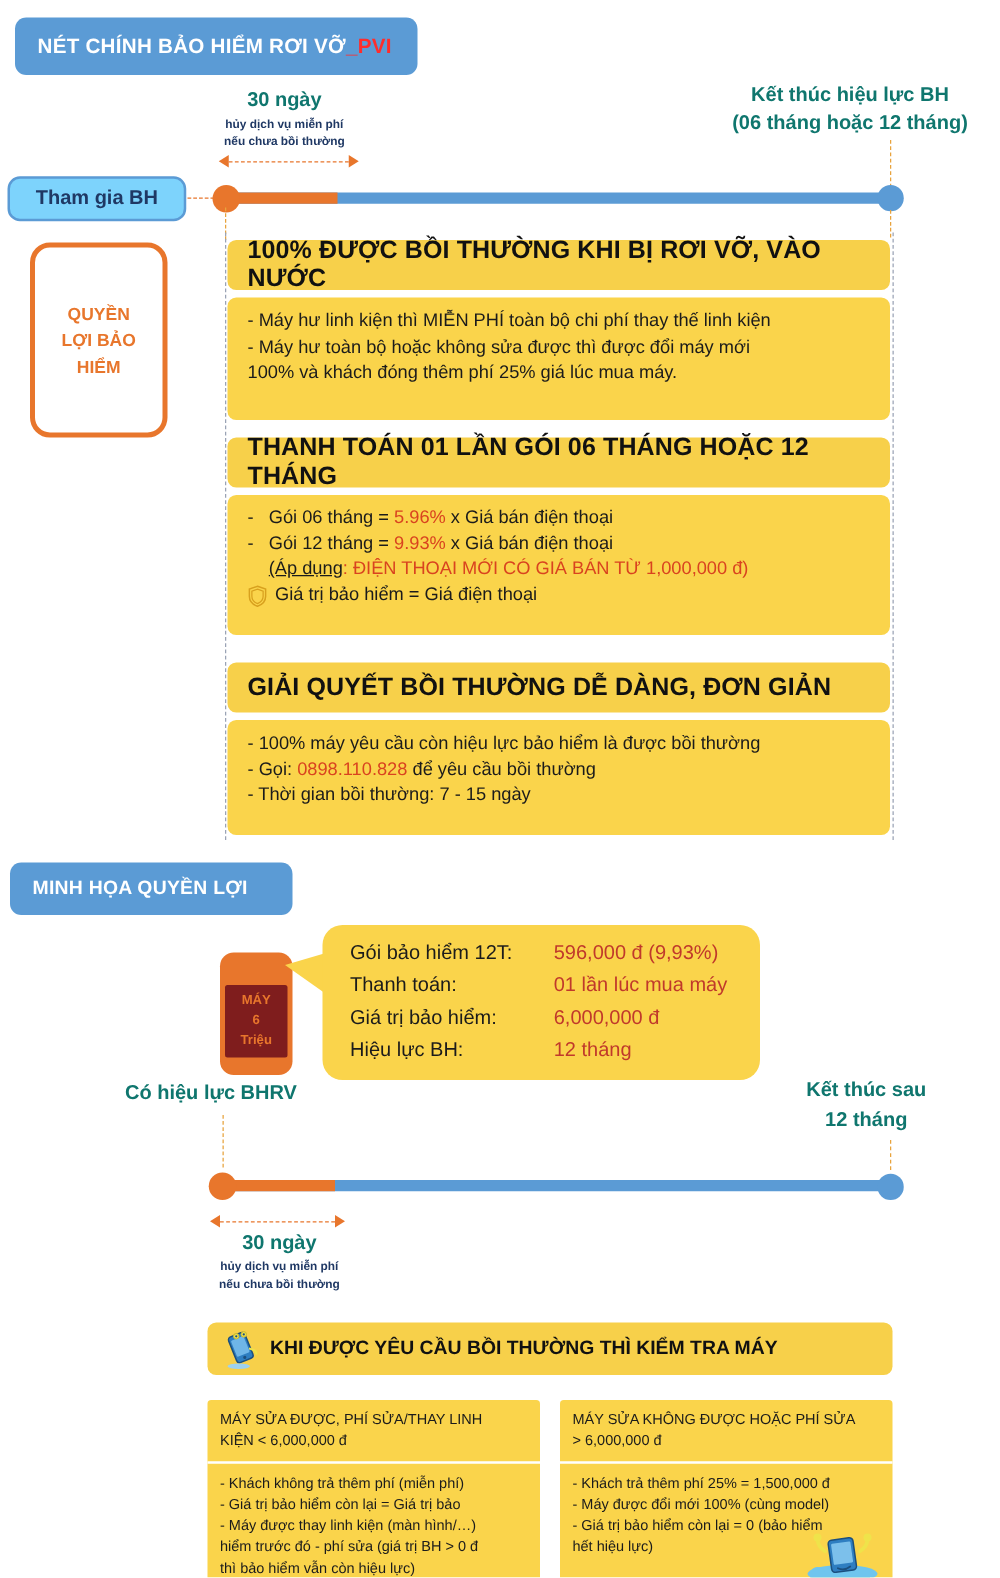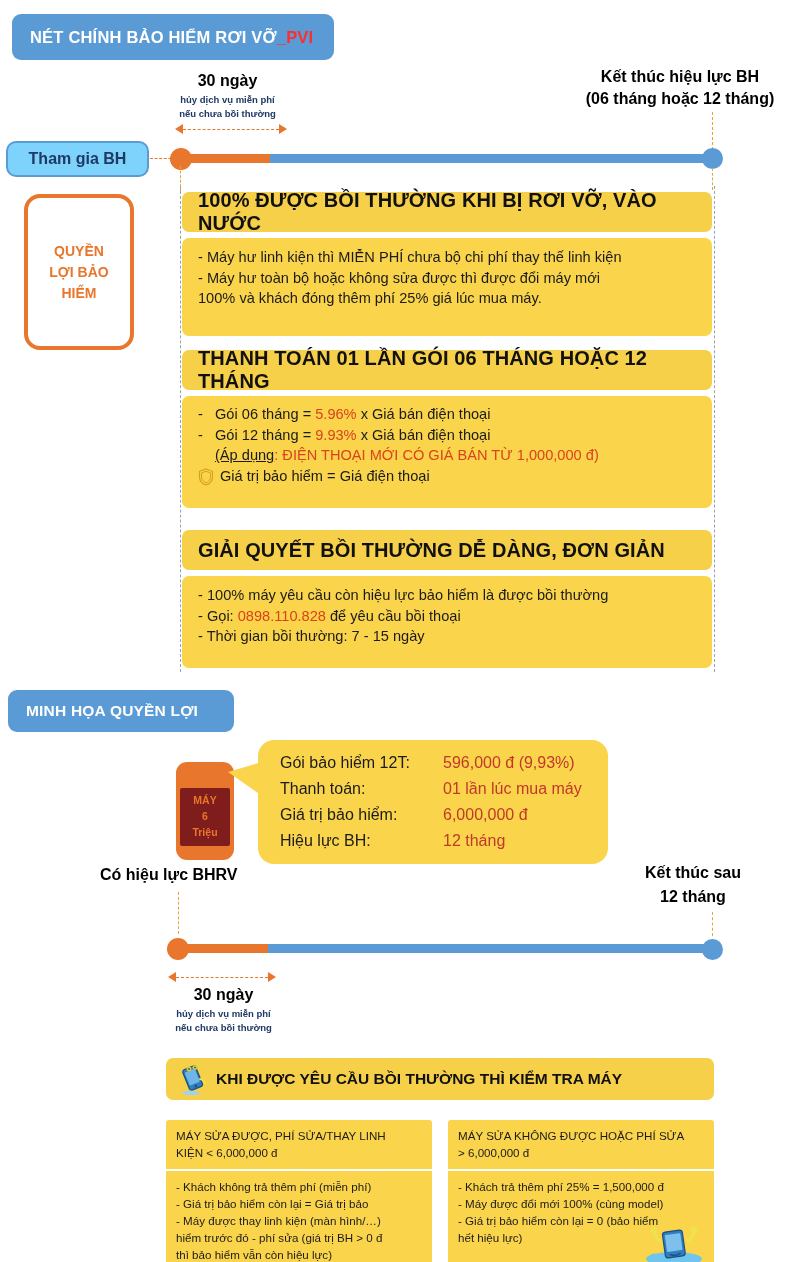--- a/index.html
+++ b/index.html
@@ -67,21 +67,21 @@
     width: 0;
   }
   .hdash {
     border-top: 1.6px dashed #E8762C;
     height: 0;
   }
 
   .tl-label-big {
     font-weight: bold;
     font-size: 16px;
-    color: #000000;
+    color: #0f766e;
     text-align: center;
     line-height: 1.15;
   }
   .tl-label-small {
     font-size: 9.5px;
     color: #1F3864;
     text-align: center;
     line-height: 1.35;
     font-weight: bold;
   }
@@ -273,21 +273,21 @@
       <span>HIỂM</span>
     </div>
   </div>
 
   <div class="abs col-guide" style="left:180px; top:186px; height:486px;"></div>
   <div class="abs col-guide" style="left:714px; top:186px; height:486px;"></div>
 
   <div class="abs ycard" style="top:192px;">
     <div class="ycard-title">100% ĐƯỢC BỒI THƯỜNG KHI BỊ RƠI VỠ, VÀO NƯỚC</div>
     <div class="ycard-body" style="margin-top:6px; height:98px;">
-      <div>-  Máy hư linh kiện thì MIỄN PHÍ chưa bộ chi phí thay thế linh kiện</div>
+      <div>-  Máy hư linh kiện thì MIỄN PHÍ toàn bộ chi phí thay thế linh kiện</div>
       <div>-  Máy hư toàn  bộ hoặc không sửa được thì được đổi máy mới</div>
       <div>100% và khách đóng thêm phí 25% giá lúc mua máy.</div>
     </div>
   </div>
 
   <div class="abs ycard" style="top:350px;">
     <div class="ycard-title">THANH TOÁN  01 LẦN GÓI 06 THÁNG HOẶC 12 THÁNG</div>
     <div class="ycard-body" style="margin-top:6px; height:112px; padding-top:8px;">
       <div class="li-dash">
         <span class="mk">-</span>
@@ -308,21 +308,21 @@
         </svg>
         <span>Giá trị bảo hiểm = Giá điện thoại</span>
       </div>
     </div>
   </div>
 
   <div class="abs ycard" style="top:530px;">
     <div class="ycard-title">GIẢI QUYẾT BỒI THƯỜNG DỄ DÀNG, ĐƠN GIẢN</div>
     <div class="ycard-body" style="margin-top:6px; height:92px; padding-top:9px;">
       <div>- 100% máy yêu cầu còn hiệu lực bảo hiểm là được bồi thường</div>
-      <div><span>- Gọi: </span><span class="orange-red">0898.110.828</span><span> để yêu cầu bồi thoại</span></div>
+      <div><span>- Gọi: </span><span class="orange-red">0898.110.828</span><span> để yêu cầu bồi thường</span></div>
       <div>- Thời gian bồi thường:  7 - 15 ngày</div>
     </div>
   </div>
 
   <div class="abs blue-tab" id="illus-tab">
     <span>MINH HỌA QUYỀN LỢI</span>
   </div>
 
   <div class="abs" id="small-phone">
     <div class="screen">

